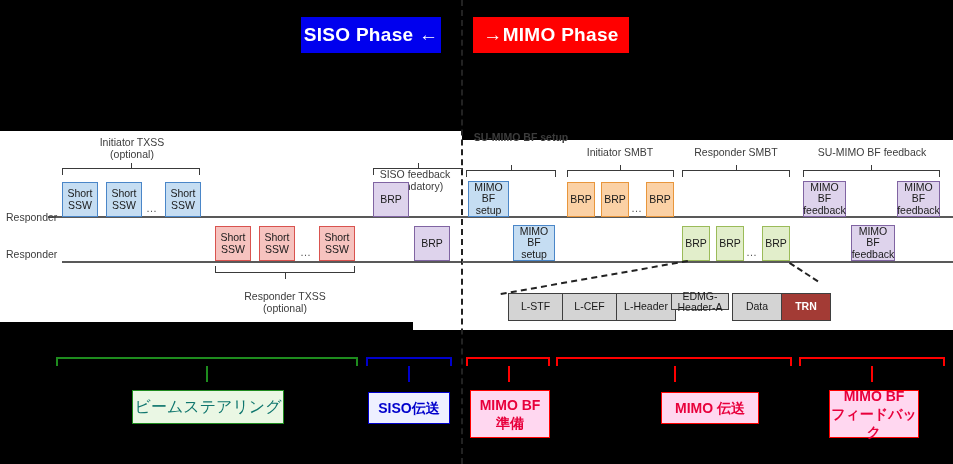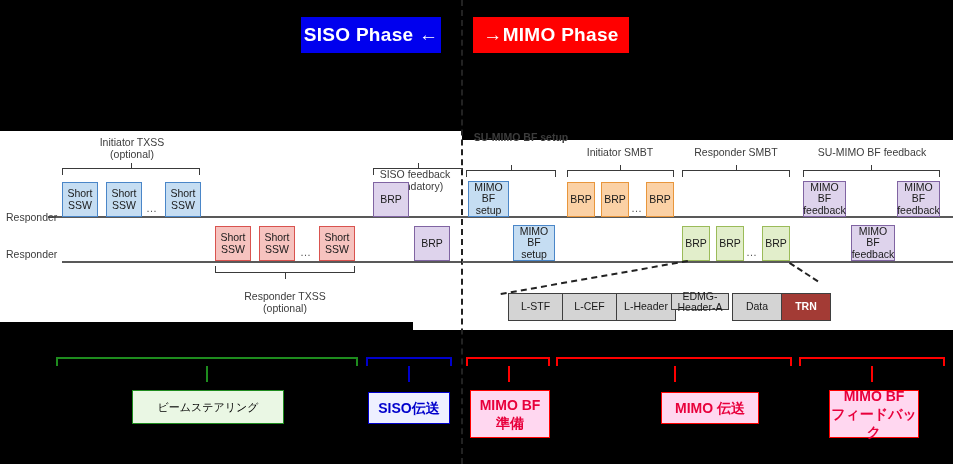--- a/index.html
+++ b/index.html
@@ -50,21 +50,21 @@
   
   .leader{height:0;border-top:2px dashed #222;transform-origin:0 0;}
 
   
   .sbrk{border-top:2px solid;border-left:2px solid;border-right:2px solid;height:9px;}
   .sstem{width:0;border-left:2px solid;height:16px;}
   .sbox{display:flex;align-items:center;justify-content:center;text-align:center;
         border:1.5px solid;font-size:14px;line-height:18px;font-weight:bold;
         font-family:"Liberation Sans","DejaVu Sans",sans-serif;}
   .green-th{border-color:#1e8c1e;color:#1e8c1e;}
-  .green-bx{background:#eaf7e4;border-color:#1e8c1e;color:#000000;font-weight:normal;font-size:11px;}
+  .green-bx{background:#eaf7e4;border-color:#1e8c1e;color:#0f766e;font-weight:normal;font-size:16px;}
   .blue-th{border-color:#0000cc;color:#0000cc;}
   .blue-bx{background:#eef0ff;border-color:#0000cc;color:#0000cc;font-size:14px;}
   .red-th{border-color:#ff0000;color:#ff0000;}
   .red-bx{background:#ffd7f0;border-color:#ff0000;color:#e8003c;font-size:14px;}
 </style>
 </head>
 <body>
 
 <div class="abs banner" id="siso-banner">SISO Phase ←</div>
 <div class="abs banner" id="mimo-banner">→MIMO Phase</div>

